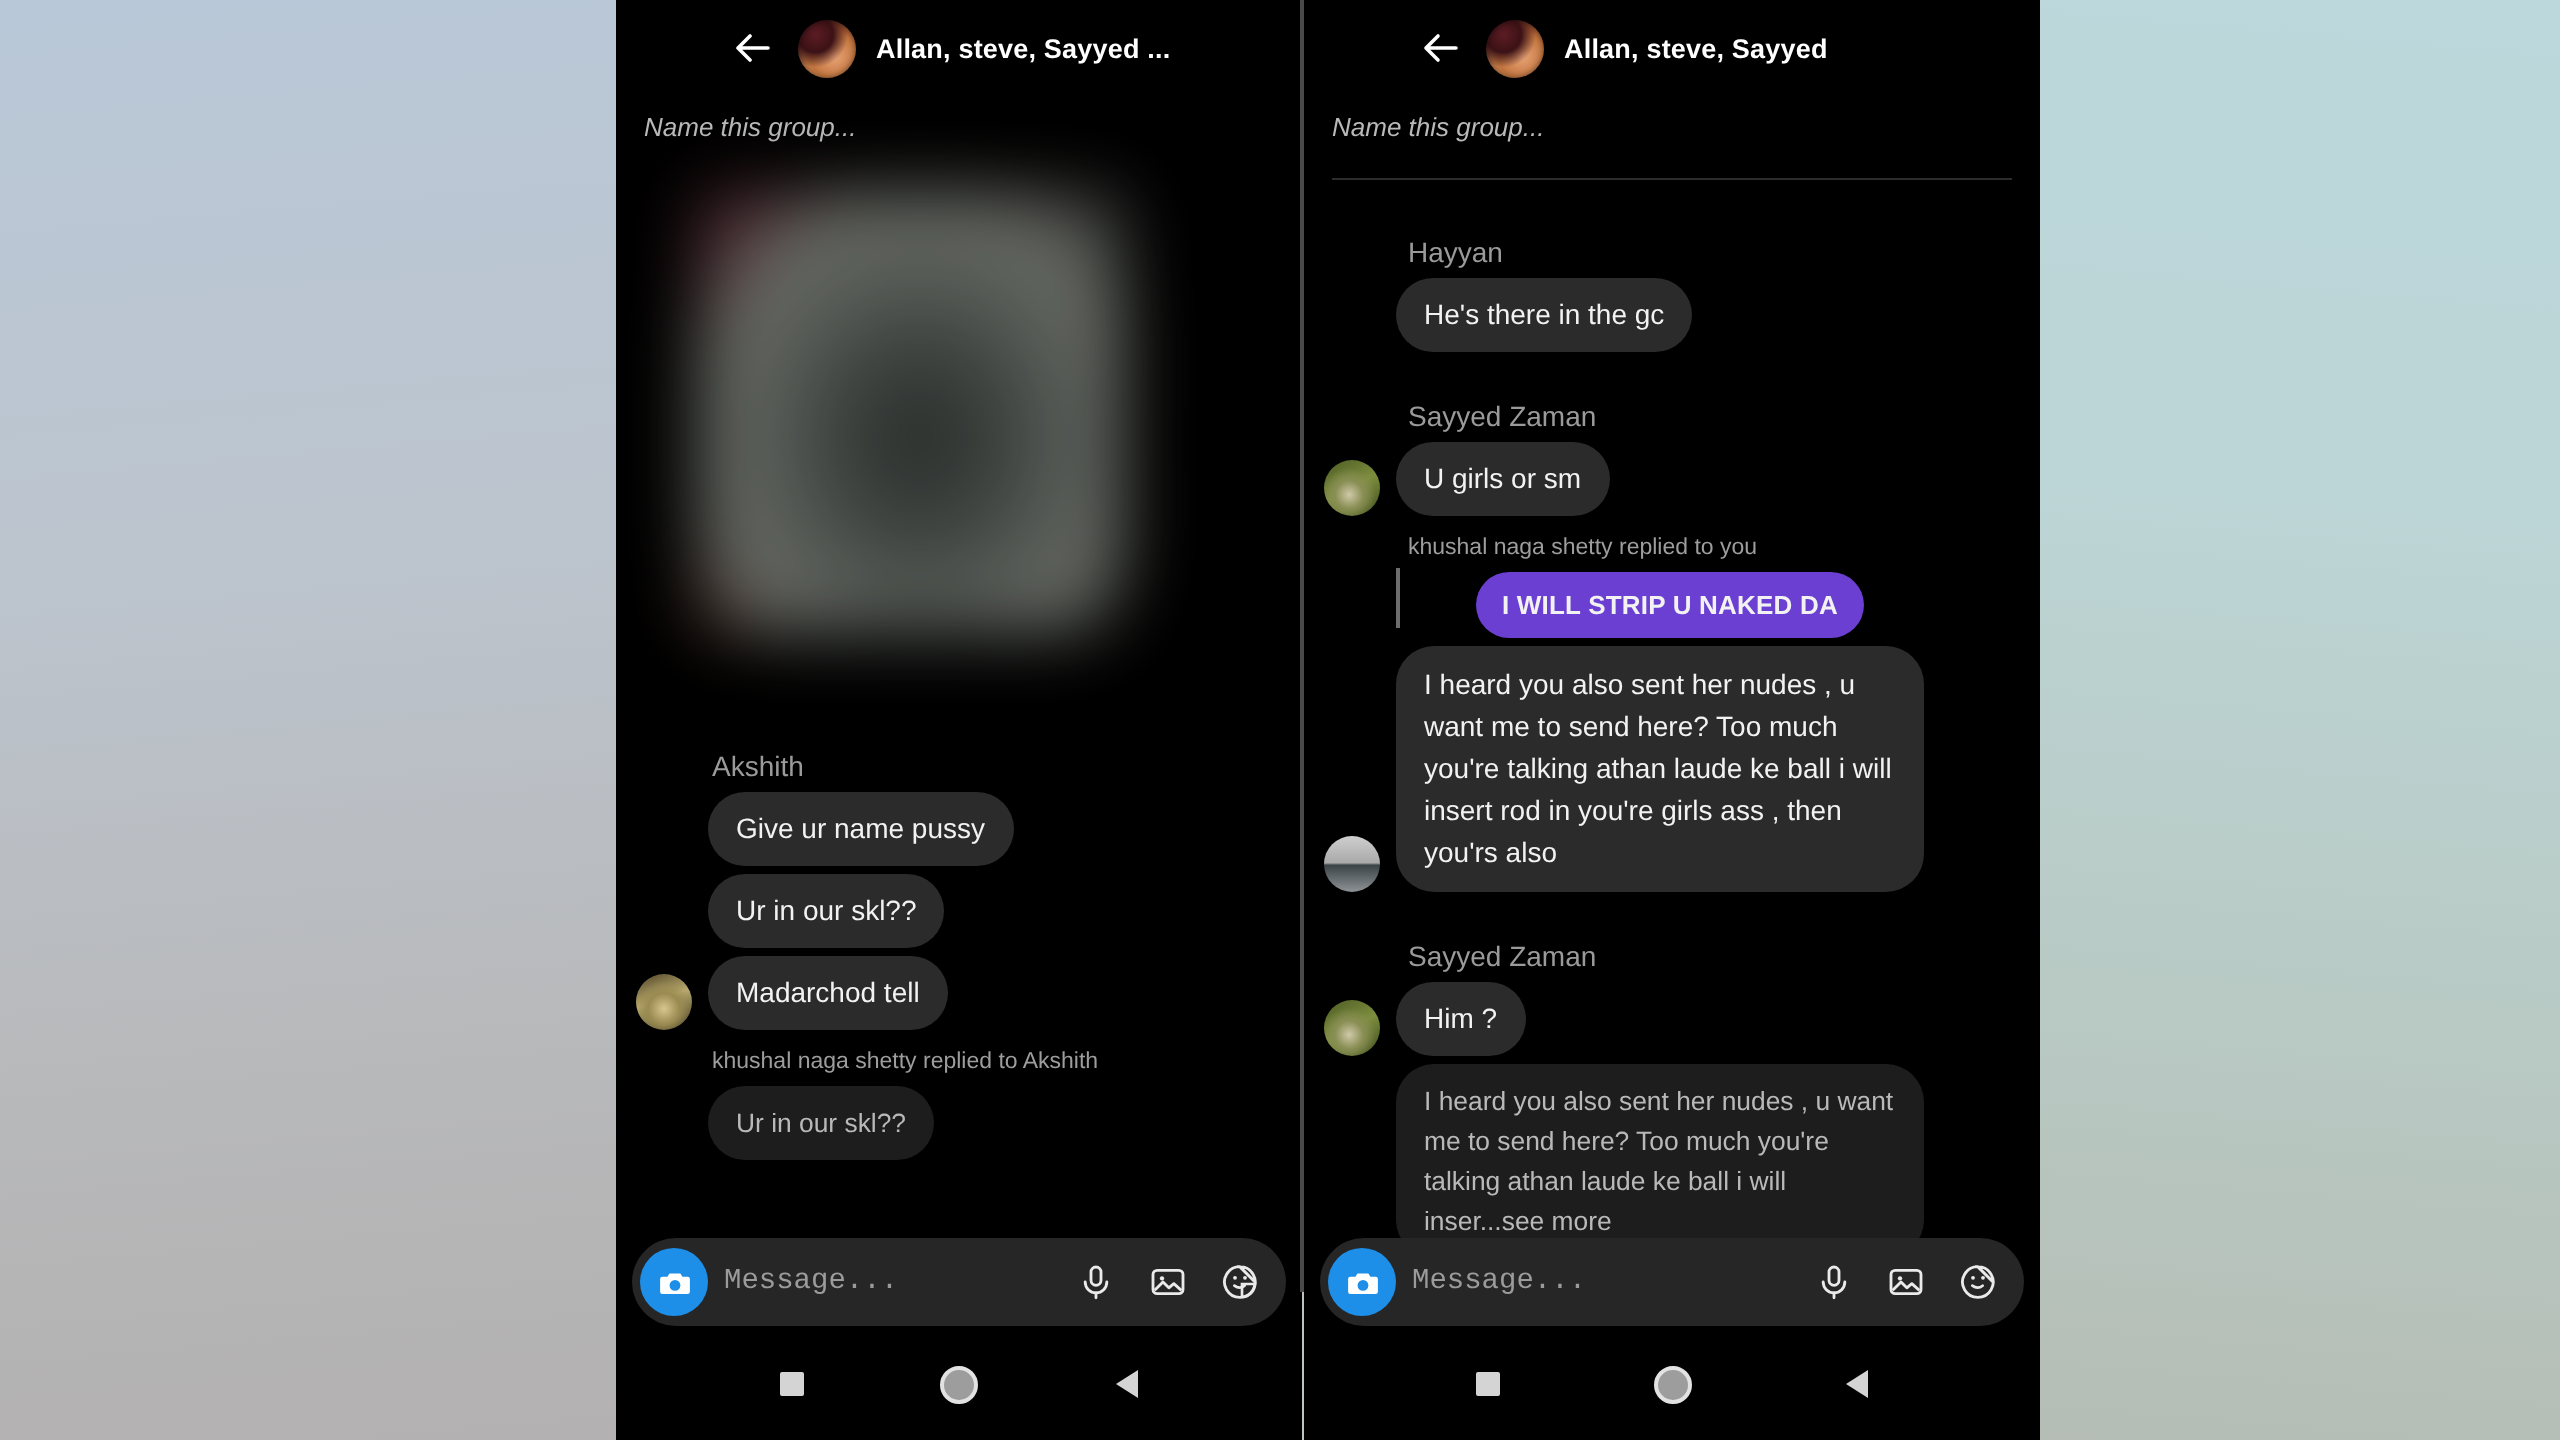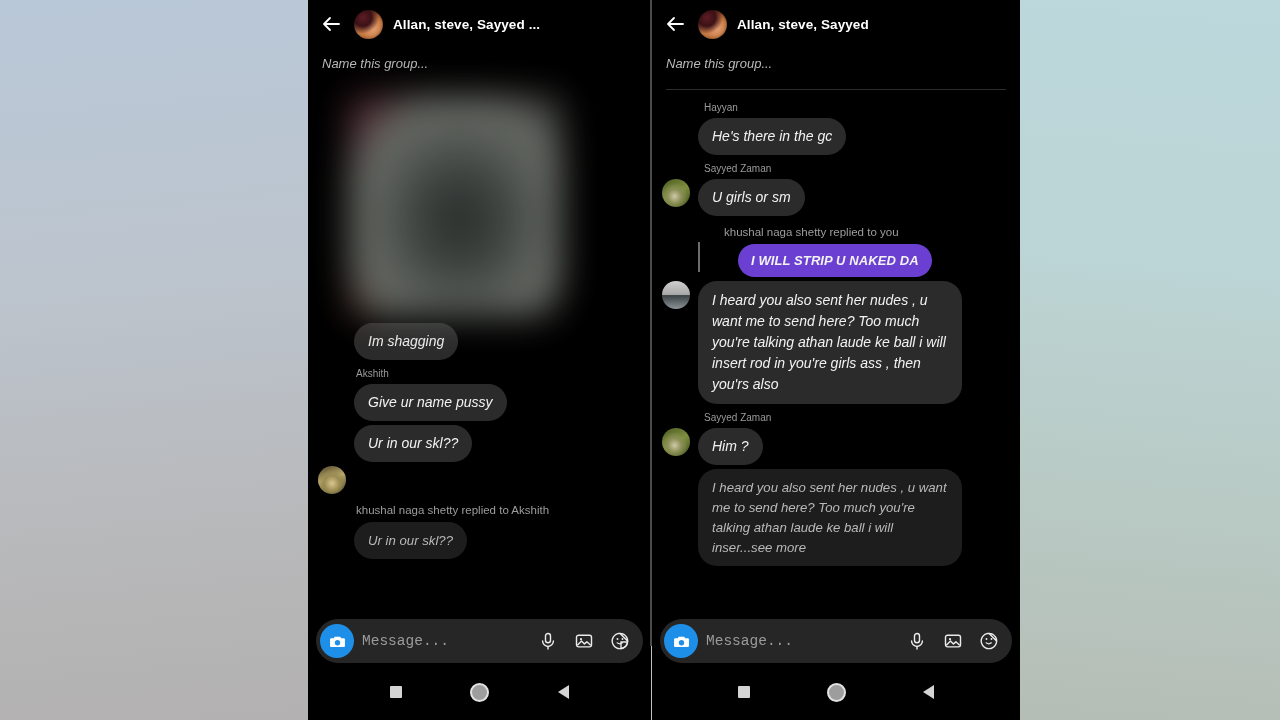--- a/index.html
+++ b/index.html
@@ -52,20 +52,21 @@
     z-index: 5;
   }
 
   
   .chat-header {
     display: flex;
     align-items: center;
     height: 48px;
     padding: 0 10px;
     gap: 10px;
+    margin-left: 45px;
   }
   .back-arrow {
     width: 26px; height: 26px;
     flex: 0 0 auto;
     display: flex; align-items: center; justify-content: center;
   }
   .back-arrow svg { display:block; }
   .hdr-avatar {
     width: 29px; height: 29px;
     border-radius: 50%;
@@ -101,37 +102,38 @@
   }
 
   
   .thread {
     padding: 6px 0 0 0;
     position: relative;
   }
 
   .sender-name {
     color: #9a9a9a;
-    font-size: 10px;
+    font-size: 14px;
     padding: 6px 0 3px 48px;
+    margin-top: 16px;
   }
   .panel-right .sender-name { padding-left: 52px; }
 
   .reply-label {
     color: #9d9d9d;
     font-size: 11.5px;
     padding: 8px 0 4px 48px;
   }
-  .panel-right .reply-label { padding-left: 72px; }
+  .panel-right .reply-label { padding-left: 52px; }
 
   .msg-row {
     display: flex;
+    align-items: flex-end;
     gap: 8px;
     padding: 2px 10px 2px 10px;
-    font-style: italic;
   }
   .avatar-slot {
     width: 28px; height: 28px;
     flex: 0 0 auto;
   }
   .avatar {
     width: 28px; height: 28px;
     border-radius: 50%;
   }
   .avatar.gray {
@@ -302,40 +304,40 @@
     <div class="name-group-row">
       <div class="name-group-text">Name this group...</div>
     </div>
 
     <div class="thread">
 
       <div class="blurred-media"></div>
 
       <div class="msg-row">
         <div class="avatar-slot"></div>
-        <div class="bubble">Im shagging</div>
       </div>
 
 
       <div class="sender-name">Akshith</div>
 
       <div class="msg-row">
         <div class="avatar-slot"></div>
         <div class="bubble">Give ur name pussy</div>
       </div>
 
       <div class="msg-row">
         <div class="avatar-slot"></div>
         <div class="bubble">Ur in our skl??</div>
       </div>
 
       <div class="msg-row">
         <div class="avatar-slot">
           <div class="avatar person"></div>
         </div>
+        <div class="bubble">Madarchod tell</div>
       </div>
 
       <div class="reply-label">khushal naga shetty replied to Akshith</div>
 
       <div class="msg-row">
         <div class="avatar-slot"></div>
         <div class="bubble quoted">Ur in our skl??</div>
       </div>
 
     </div>

